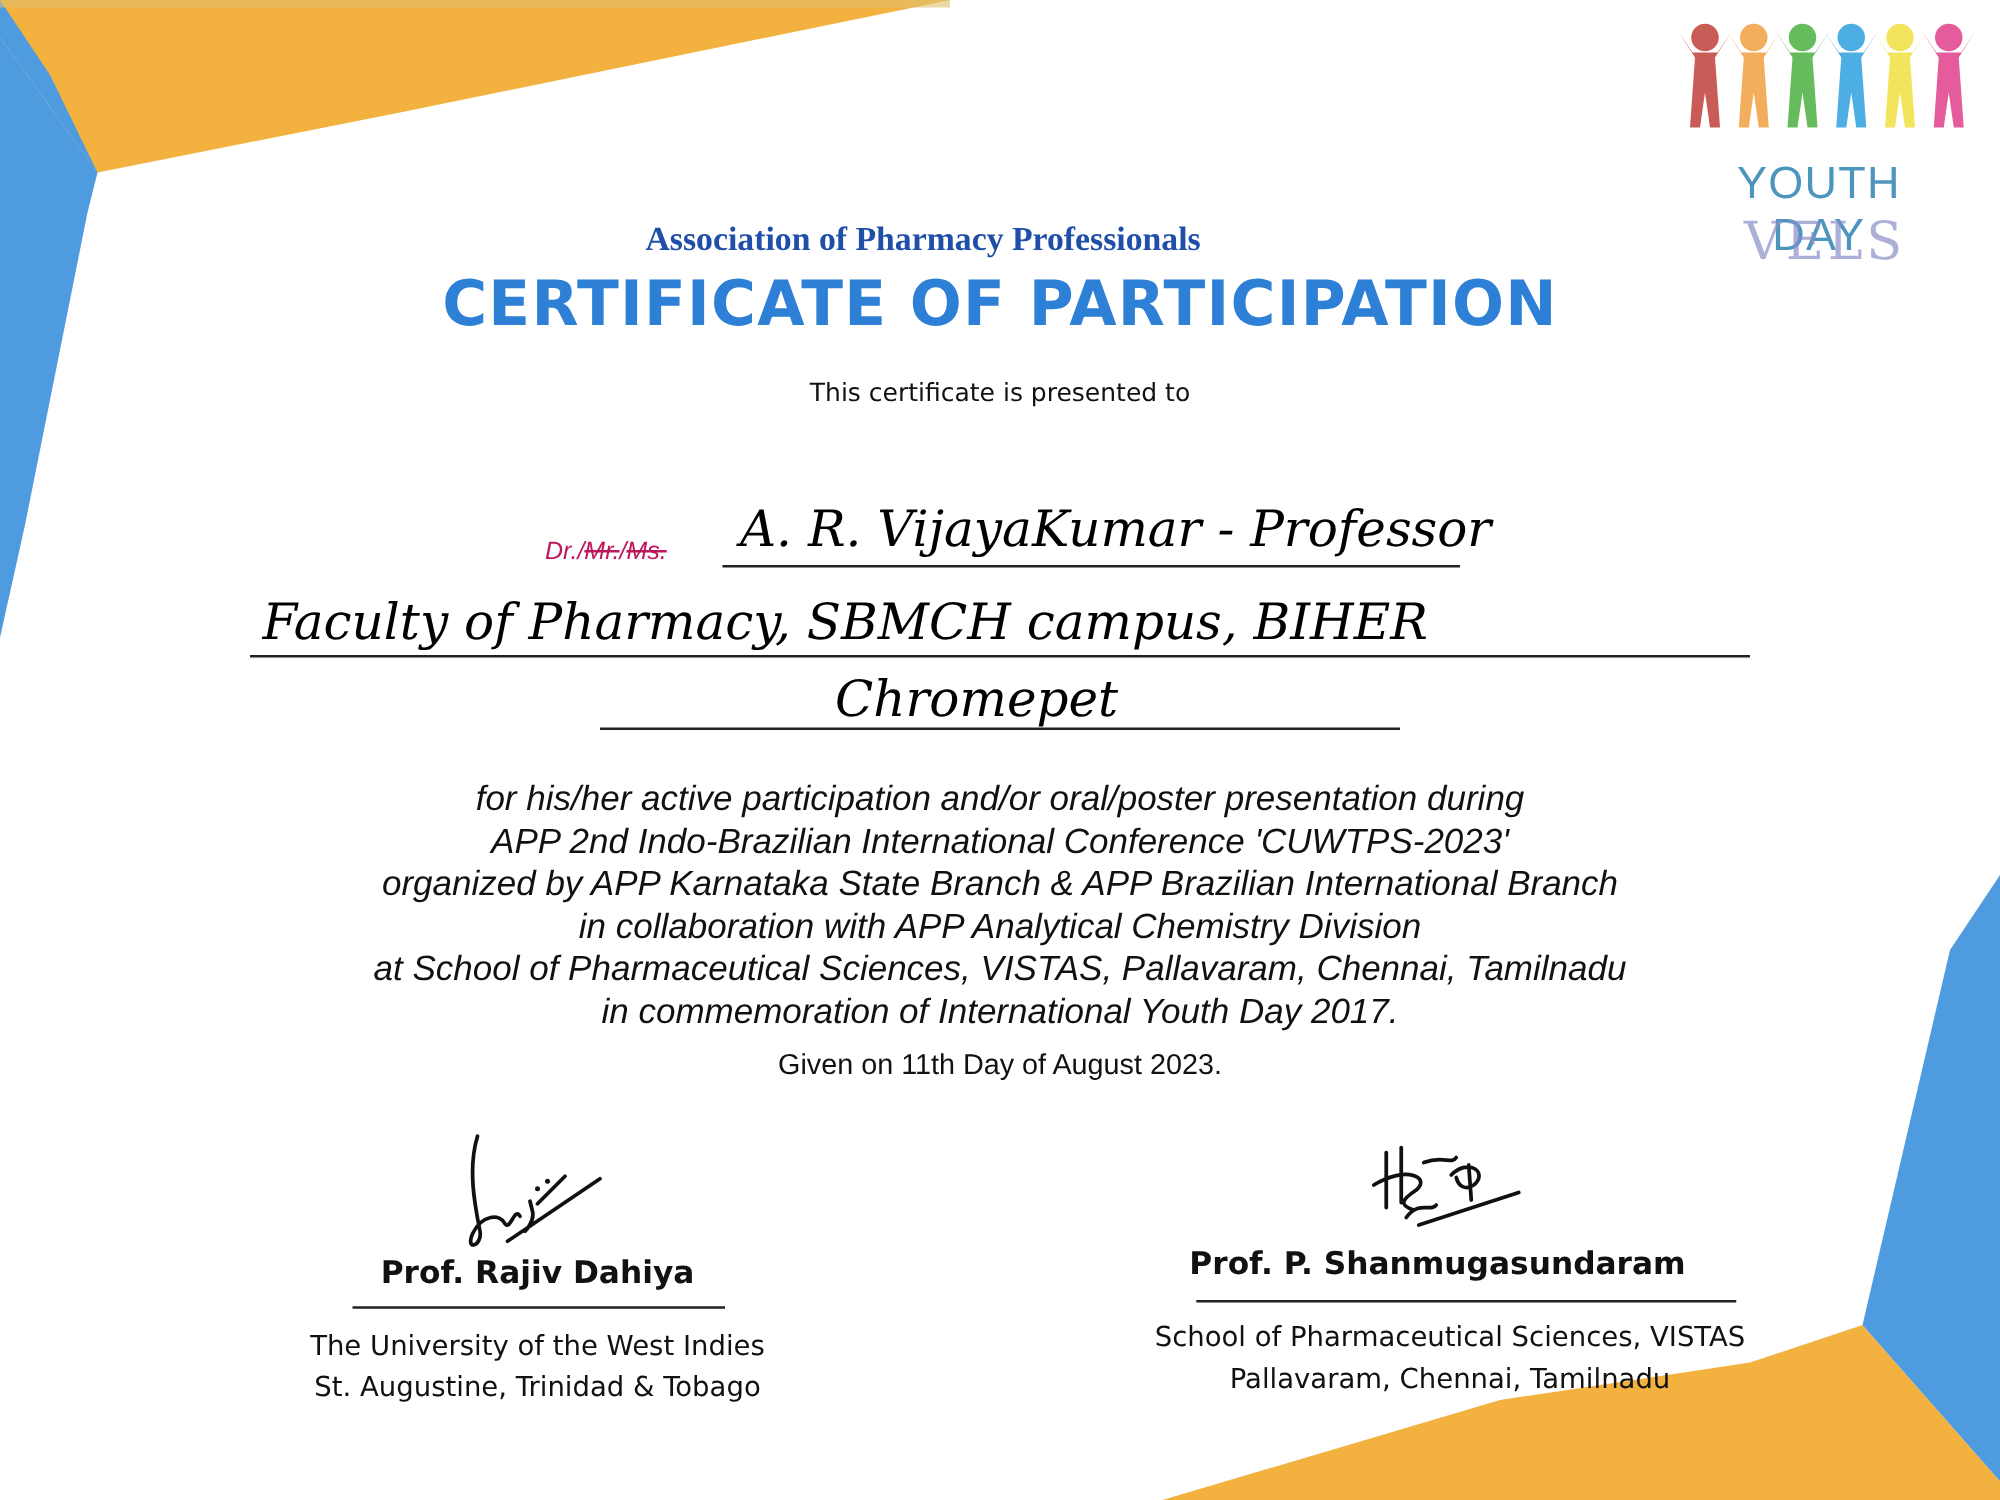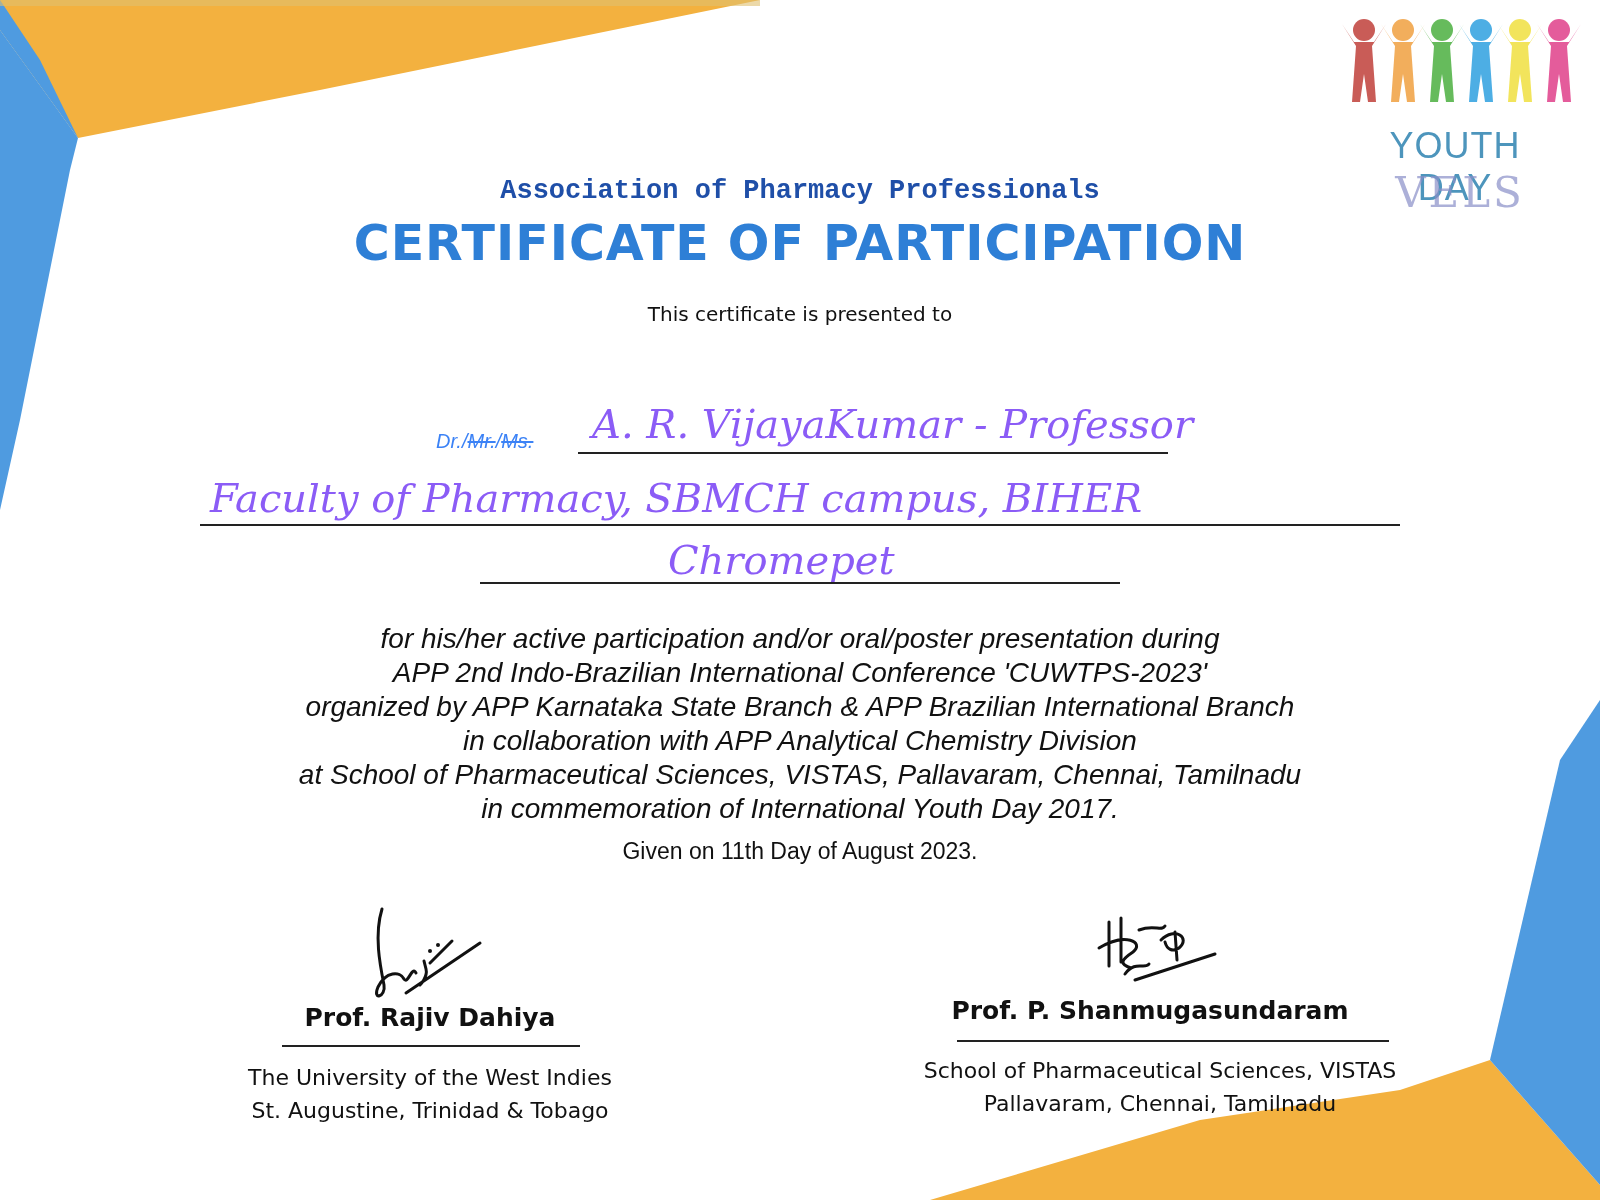--- a/index.html
+++ b/index.html
@@ -7,44 +7,44 @@
     width: 1600px; height: 1200px; position: relative; overflow: hidden;
     background: #ffffff;
     font-family: "DejaVu Sans", sans-serif;
     color: #111;
   }
   .deco { position: absolute; left: 0; top: 0; width: 1600px; height: 1200px; }
   .abs { position: absolute; }
   .center { text-align: center; }
 
   .org {
-    left: 0; width: 1600px; top: 176px;
-    font-family: Liberation Mono, monospace; font-weight: bold;
+    left: 0; width: 1477px; top: 176px;
+    font-family: Liberation Serif, serif; font-weight: bold;
     font-size: 27px; color: #1f4fa8; letter-spacing: 0px;
   }
   .title {
     left: 0; width: 1600px; top: 214px;
     font-family: "DejaVu Sans", sans-serif; font-weight: bold;
     font-size: 50px; color: #2e7fd6; letter-spacing: 1px;
     transform: scaleX(0.98);
   }
   .presented {
     left: 0; width: 1600px; top: 302px;
     font-size: 20px; color: #111;
   }
 
   .hand {
     font-family: "DejaVu Serif", serif; font-style: italic;
-    color: #8b5cf6; font-size: 40px; line-height: 1;
+    color: #000000; font-size: 40px; line-height: 1;
   }
   .hline { position: absolute; height: 2px; background: #222; }
 
   .prefix {
     left: 436px; top: 430px; font-size: 20px; font-style: italic;
-    font-family: "Liberation Sans", sans-serif; color: #3b82f6;
+    font-family: "Liberation Sans", sans-serif; color: #be185d;
   }
   .prefix s { text-decoration: line-through; }
 
   .body-text {
     left: 0; width: 1600px; top: 622px;
     font-family: "Liberation Sans", sans-serif; font-style: italic;
     font-size: 28px; line-height: 34px; color: #111;
   }
   .given {
     left: 0; width: 1600px; top: 838px;

